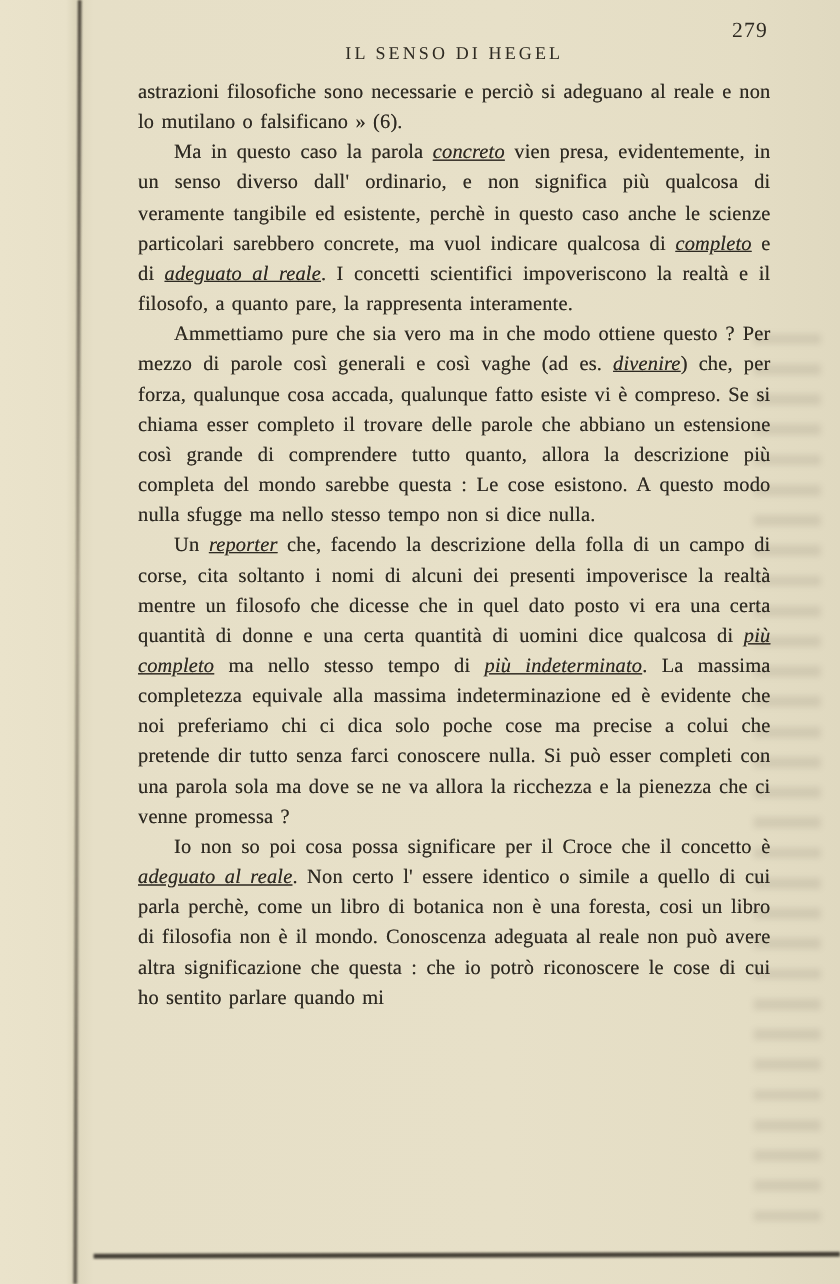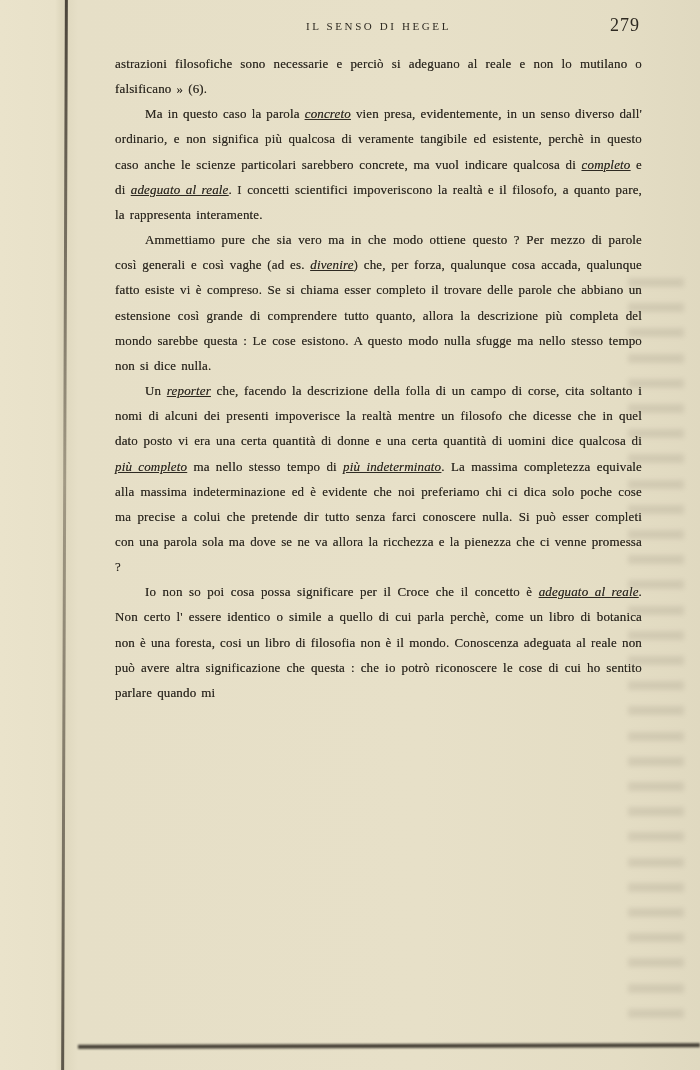--- a/index.html
+++ b/index.html
@@ -39,36 +39,36 @@
       transparent 9px, transparent 25.2px);
     filter: blur(2.5px);
     opacity: .30;
   }
 
   
   .running-head {
     position: absolute; top: 17px; left: 115px; width: 527px; height: 24px;
   }
   .head-title {
-    position: absolute; left: 0; right: 0; top: 3px;
+    position: absolute; left: 0; right: 0; top: 20px;
     text-align: center;
-    font-size: 11px;
+    font-size: 15px;
     letter-spacing: 2.6px;
     color: var(--ink, #332e26);
   }
   .page-num {
     position: absolute; right: 2px; top: -2px;
     font-size: 18px;
     letter-spacing: 1px;
   }
 
   
   .text-block {
-    position: absolute; top: 51px; left: 115px; width: 527px;
-    font-size: 13px;
+    position: absolute; top: 64px; left: 115px; width: 527px;
+    font-size: 17px;
     line-height: 25.15px;
     text-align: justify;
     word-spacing: 1.6px;
     letter-spacing: .15px;
     text-shadow: 0 0 .4px rgba(42,36,28,.65);
   }
   .para { margin: 0; padding: 0; }
   .para.indent { text-indent: 30px; }
   .para i { font-style: italic; text-decoration: underline; }
 </style>

